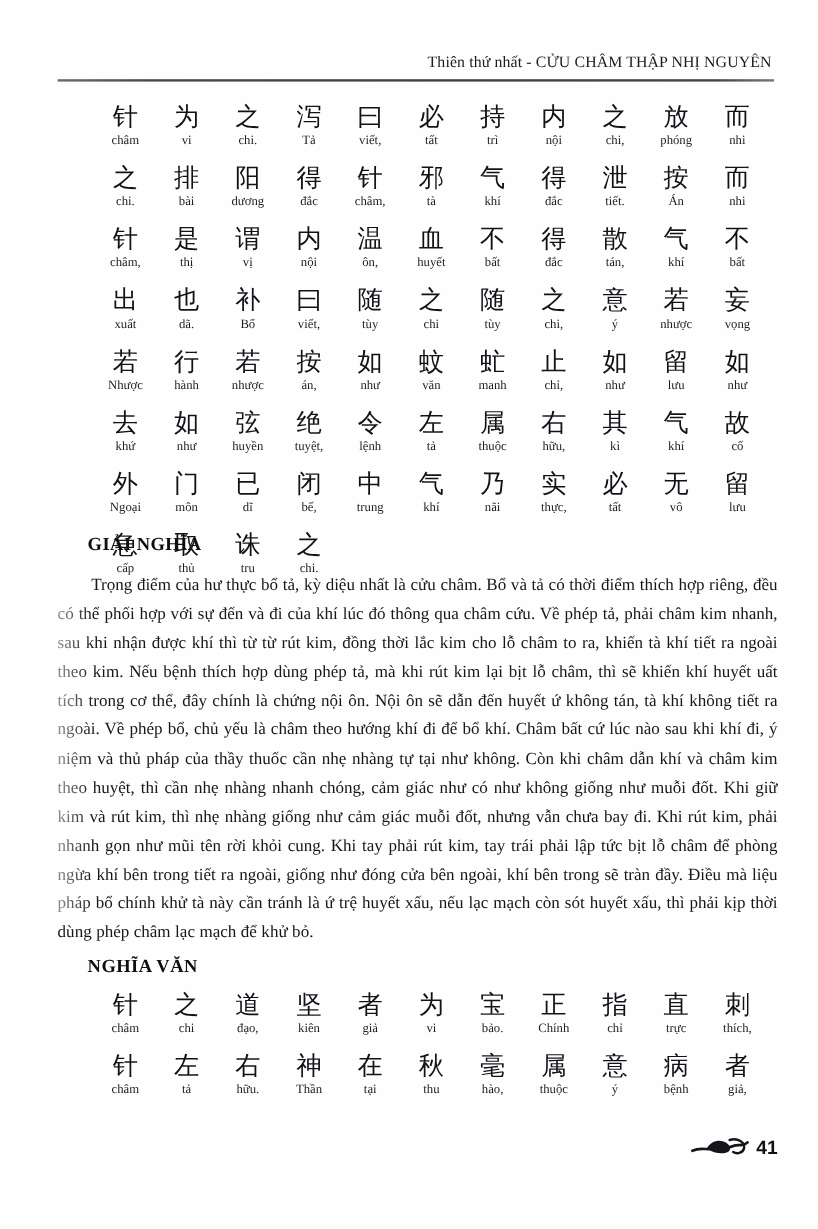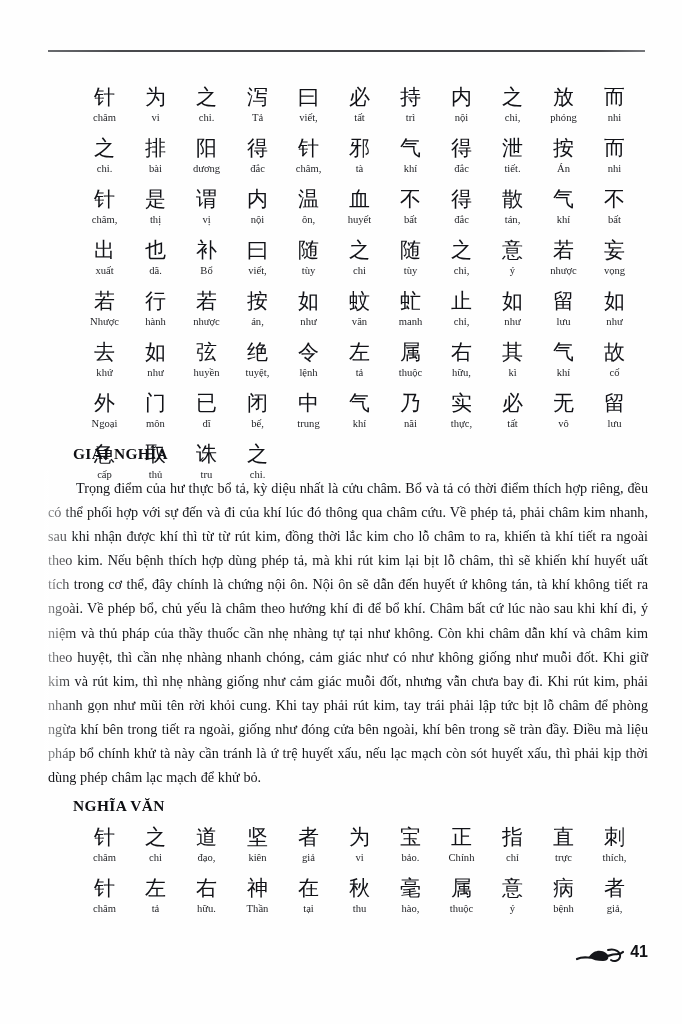--- a/index.html
+++ b/index.html
@@ -126,21 +126,21 @@
     background: linear-gradient(to right, rgba(255,255,255,.58), rgba(255,255,255,0));
     pointer-events: none;
   }
 
   
   .footer {
     position: absolute;
     right: 34px;
     bottom: 58px;
     display: flex;
-    align-items: flex-start;
+    align-items: flex-end;
     gap: 3px;
   }
   .footer .ornament {
     display: block;
     width: 52px;
     height: 22px;
   }
   .footer .page-num {
     font-family: "Liberation Sans", "DejaVu Sans", sans-serif;
     font-weight: bold;
@@ -148,20 +148,21 @@
     color: #101115;
     line-height: 1;
   }
 </style>
 </head>
 <body>
 
 <div class="page">
 
   <div class="header-wrap">
+    <div class="header-title">Thiên thứ nhất - CỬU CHÂM THẬP NHỊ NGUYÊN</div>
     <div class="header-rule"></div>
   </div>
 
   <div class="verse-block" id="verse-top">
       <div class="verse-row"><div class="cell"><span class="han">针</span><span class="rom">châm</span></div><div class="cell"><span class="han">为</span><span class="rom">vi</span></div><div class="cell"><span class="han">之</span><span class="rom">chi.</span></div><div class="cell"><span class="han">泻</span><span class="rom">Tả</span></div><div class="cell"><span class="han">曰</span><span class="rom">viết,</span></div><div class="cell"><span class="han">必</span><span class="rom">tất</span></div><div class="cell"><span class="han">持</span><span class="rom">trì</span></div><div class="cell"><span class="han">内</span><span class="rom">nội</span></div><div class="cell"><span class="han">之</span><span class="rom">chi,</span></div><div class="cell"><span class="han">放</span><span class="rom">phóng</span></div><div class="cell"><span class="han">而</span><span class="rom">nhi</span></div></div>
       <div class="verse-row"><div class="cell"><span class="han">之</span><span class="rom">chi.</span></div><div class="cell"><span class="han">排</span><span class="rom">bài</span></div><div class="cell"><span class="han">阳</span><span class="rom">dương</span></div><div class="cell"><span class="han">得</span><span class="rom">đắc</span></div><div class="cell"><span class="han">针</span><span class="rom">châm,</span></div><div class="cell"><span class="han">邪</span><span class="rom">tà</span></div><div class="cell"><span class="han">气</span><span class="rom">khí</span></div><div class="cell"><span class="han">得</span><span class="rom">đắc</span></div><div class="cell"><span class="han">泄</span><span class="rom">tiết.</span></div><div class="cell"><span class="han">按</span><span class="rom">Án</span></div><div class="cell"><span class="han">而</span><span class="rom">nhi</span></div></div>
       <div class="verse-row"><div class="cell"><span class="han">针</span><span class="rom">châm,</span></div><div class="cell"><span class="han">是</span><span class="rom">thị</span></div><div class="cell"><span class="han">谓</span><span class="rom">vị</span></div><div class="cell"><span class="han">内</span><span class="rom">nội</span></div><div class="cell"><span class="han">温</span><span class="rom">ôn,</span></div><div class="cell"><span class="han">血</span><span class="rom">huyết</span></div><div class="cell"><span class="han">不</span><span class="rom">bất</span></div><div class="cell"><span class="han">得</span><span class="rom">đắc</span></div><div class="cell"><span class="han">散</span><span class="rom">tán,</span></div><div class="cell"><span class="han">气</span><span class="rom">khí</span></div><div class="cell"><span class="han">不</span><span class="rom">bất</span></div></div>
       <div class="verse-row"><div class="cell"><span class="han">出</span><span class="rom">xuất</span></div><div class="cell"><span class="han">也</span><span class="rom">dã.</span></div><div class="cell"><span class="han">补</span><span class="rom">Bổ</span></div><div class="cell"><span class="han">曰</span><span class="rom">viết,</span></div><div class="cell"><span class="han">随</span><span class="rom">tùy</span></div><div class="cell"><span class="han">之</span><span class="rom">chi</span></div><div class="cell"><span class="han">随</span><span class="rom">tùy</span></div><div class="cell"><span class="han">之</span><span class="rom">chi,</span></div><div class="cell"><span class="han">意</span><span class="rom">ý</span></div><div class="cell"><span class="han">若</span><span class="rom">nhược</span></div><div class="cell"><span class="han">妄</span><span class="rom">vọng</span></div></div>
       <div class="verse-row"><div class="cell"><span class="han">若</span><span class="rom">Nhược</span></div><div class="cell"><span class="han">行</span><span class="rom">hành</span></div><div class="cell"><span class="han">若</span><span class="rom">nhược</span></div><div class="cell"><span class="han">按</span><span class="rom">án,</span></div><div class="cell"><span class="han">如</span><span class="rom">như</span></div><div class="cell"><span class="han">蚊</span><span class="rom">văn</span></div><div class="cell"><span class="han">虻</span><span class="rom">manh</span></div><div class="cell"><span class="han">止</span><span class="rom">chỉ,</span></div><div class="cell"><span class="han">如</span><span class="rom">như</span></div><div class="cell"><span class="han">留</span><span class="rom">lưu</span></div><div class="cell"><span class="han">如</span><span class="rom">như</span></div></div>
       <div class="verse-row"><div class="cell"><span class="han">去</span><span class="rom">khứ</span></div><div class="cell"><span class="han">如</span><span class="rom">như</span></div><div class="cell"><span class="han">弦</span><span class="rom">huyền</span></div><div class="cell"><span class="han">绝</span><span class="rom">tuyệt,</span></div><div class="cell"><span class="han">令</span><span class="rom">lệnh</span></div><div class="cell"><span class="han">左</span><span class="rom">tả</span></div><div class="cell"><span class="han">属</span><span class="rom">thuộc</span></div><div class="cell"><span class="han">右</span><span class="rom">hữu,</span></div><div class="cell"><span class="han">其</span><span class="rom">kì</span></div><div class="cell"><span class="han">气</span><span class="rom">khí</span></div><div class="cell"><span class="han">故</span><span class="rom">cố</span></div></div>

